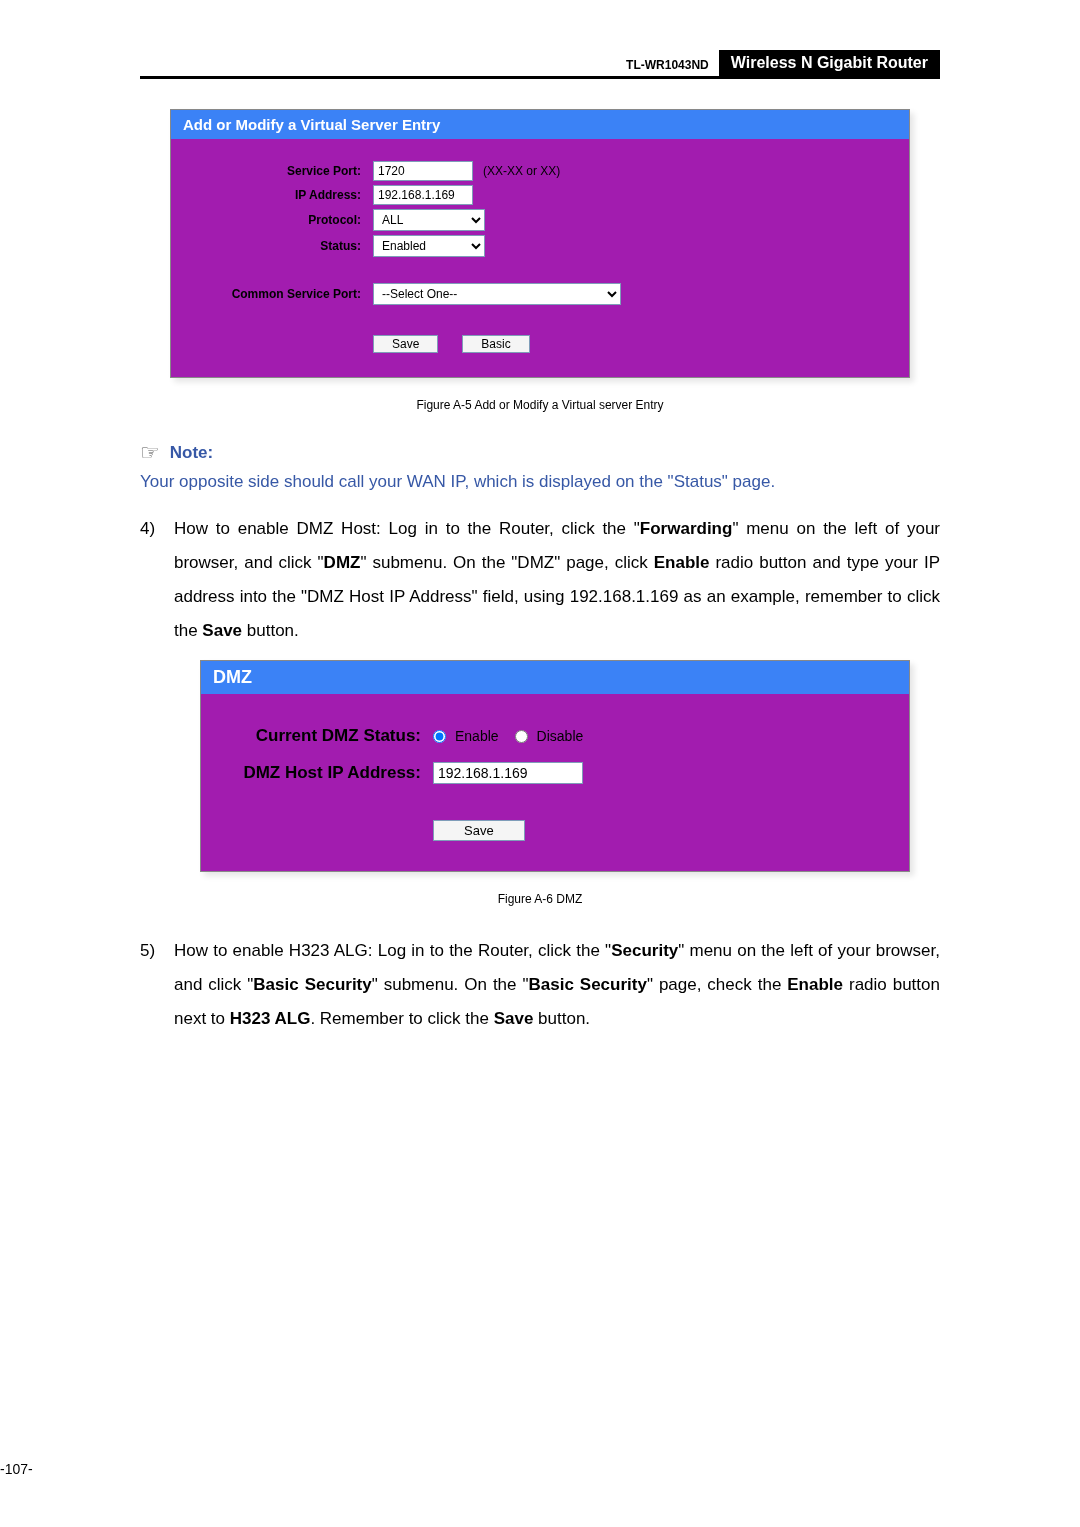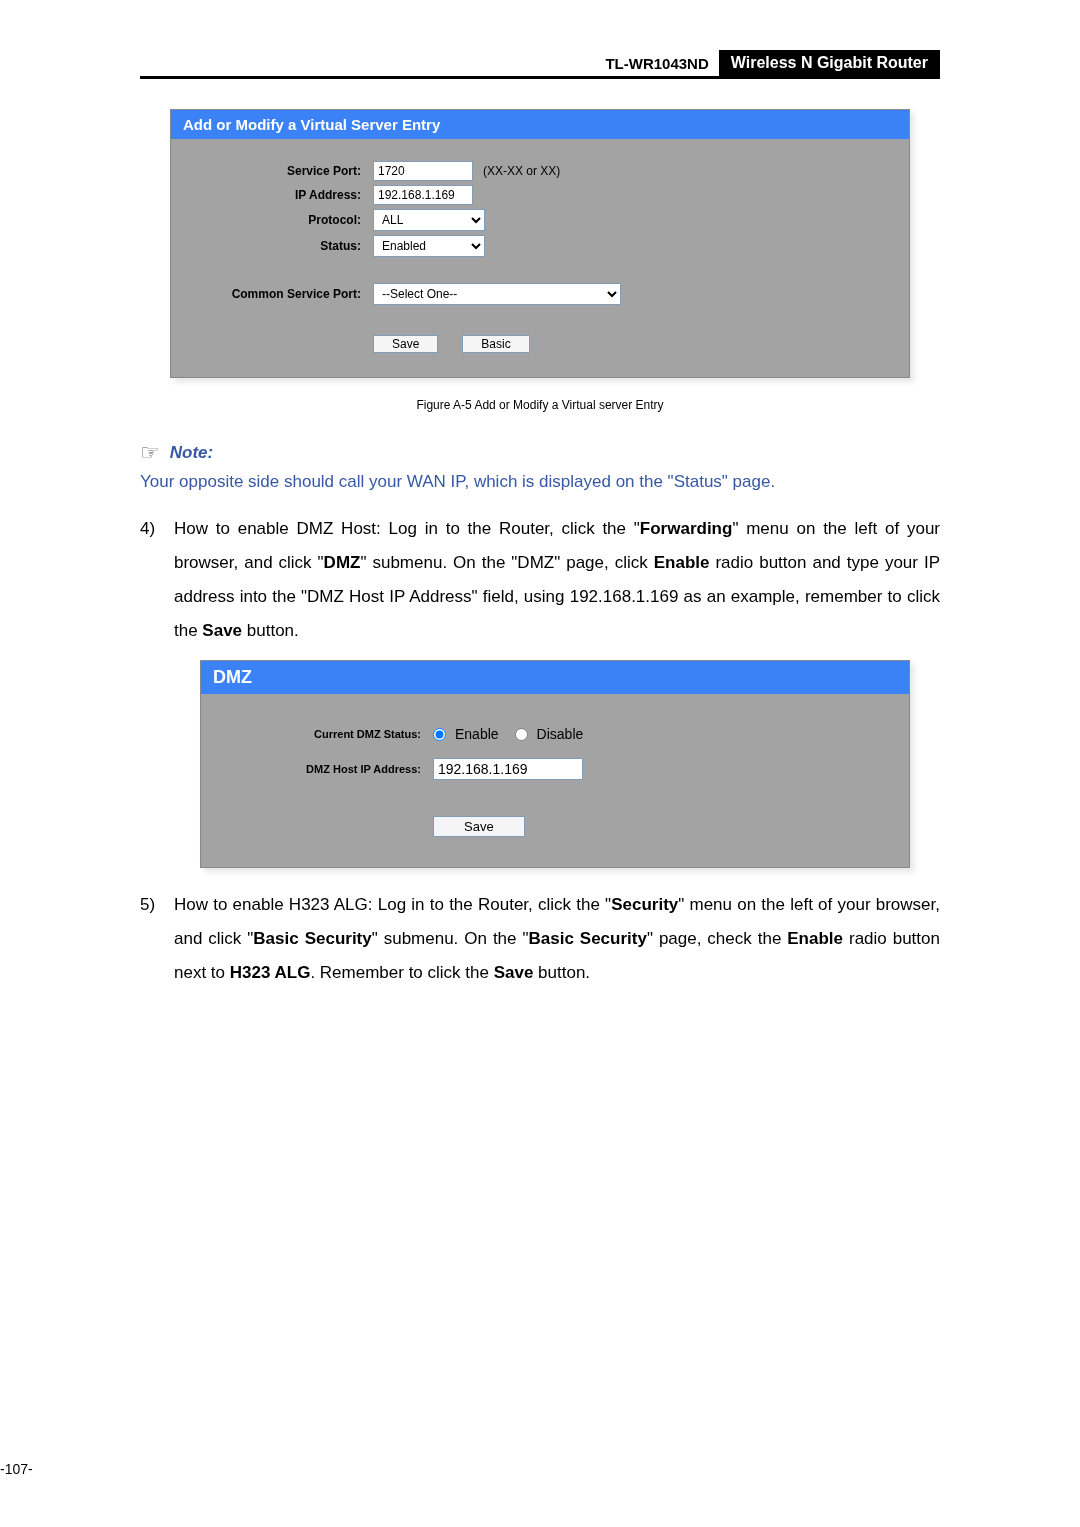--- a/index.html
+++ b/index.html
@@ -19,21 +19,21 @@
   .header-bar {
     display: flex;
     justify-content: flex-end;
     align-items: flex-end;
     border-bottom: 3px solid #000;
     padding-bottom: 0;
     margin-bottom: 30px;
   }
   .header-model {
     font-weight: bold;
-    font-size: 15px;
+    font-size: 12px;
     padding: 4px 10px;
   }
   .header-product {
     background: #000;
     color: #fff;
     font-weight: bold;
     font-size: 16px;
     padding: 4px 12px;
   }
   .panel {
@@ -43,21 +43,21 @@
   }
   .panel-header {
     background: #3b82f6;
     color: #fff;
     font-weight: bold;
     font-size: 15px;
     padding: 6px 12px;
   }
   .panel-body {
     padding: 18px 20px 20px 20px;
-    background: #a3a3a3;
+    background: #a21caf;
   }
   .form-row {
     display: flex;
     align-items: center;
     margin: 4px 0;
   }
   .form-label {
     width: 170px;
     text-align: right;
     font-size: 12px;
@@ -100,42 +100,41 @@
     margin-bottom: 6px;
   }
   .note-icon {
     font-size: 22px;
     color: #555;
   }
   .note-label {
     color: #3758a6;
     font-size: 17px;
     font-weight: bold;
-    font-style: italic;
   }
   .note-text {
     color: #3758a6;
     font-size: 17px;
     margin: 0 0 20px 0;
   }
   .list-item {
     display: flex;
     font-size: 17px;
     line-height: 2.0;
     text-align: justify;
     margin: 0 0 12px 0;
   }
   .list-num {
     width: 34px;
     flex-shrink: 0;
   }
   .list-body {
     flex: 1;
   }
-  .panel2 .form-label { width: 200px; font-size: 11px; }
+  .panel2 .form-label { width: 200px; font-size: 17px; }
   .radio-group { display: flex; align-items: center; gap: 6px; font-size: 14px; }
   .radio-group input { margin: 0 3px 0 10px; }
   .radio-group input:first-child { margin-left: 0; }
   .page-num {
     position: absolute;
     left: 0; right: 0;
     bottom: 50px;
     text-align: left;
     font-size: 14px;
   }
@@ -233,20 +232,21 @@
       </div>
       <div style="height:28px"></div>
       <div class="form-row">
         <div class="form-label"></div>
         <button class="btn" style="padding:2px 30px;font-size:13px">Save</button>
       </div>
       <div style="height:6px"></div>
     </div>
   </div>
 
+  <div class="caption">Figure A-6    DMZ</div>
 
   <div class="list-item">
     <div class="list-num">5)</div>
     <div class="list-body">
       <span>How to enable H323 ALG: Log in to the Router, click the "</span><b>Security</b><span>" menu on the left of your browser, and click "</span><b>Basic Security</b><span>" submenu. On the "</span><b>Basic Security</b><span>" page, check the </span><b>Enable</b><span> radio button next to </span><b>H323 ALG</b><span>. Remember to click the </span><b>Save</b><span> button.</span>
     </div>
   </div>
 
   <div class="page-num">-107-</div>
 </div>

